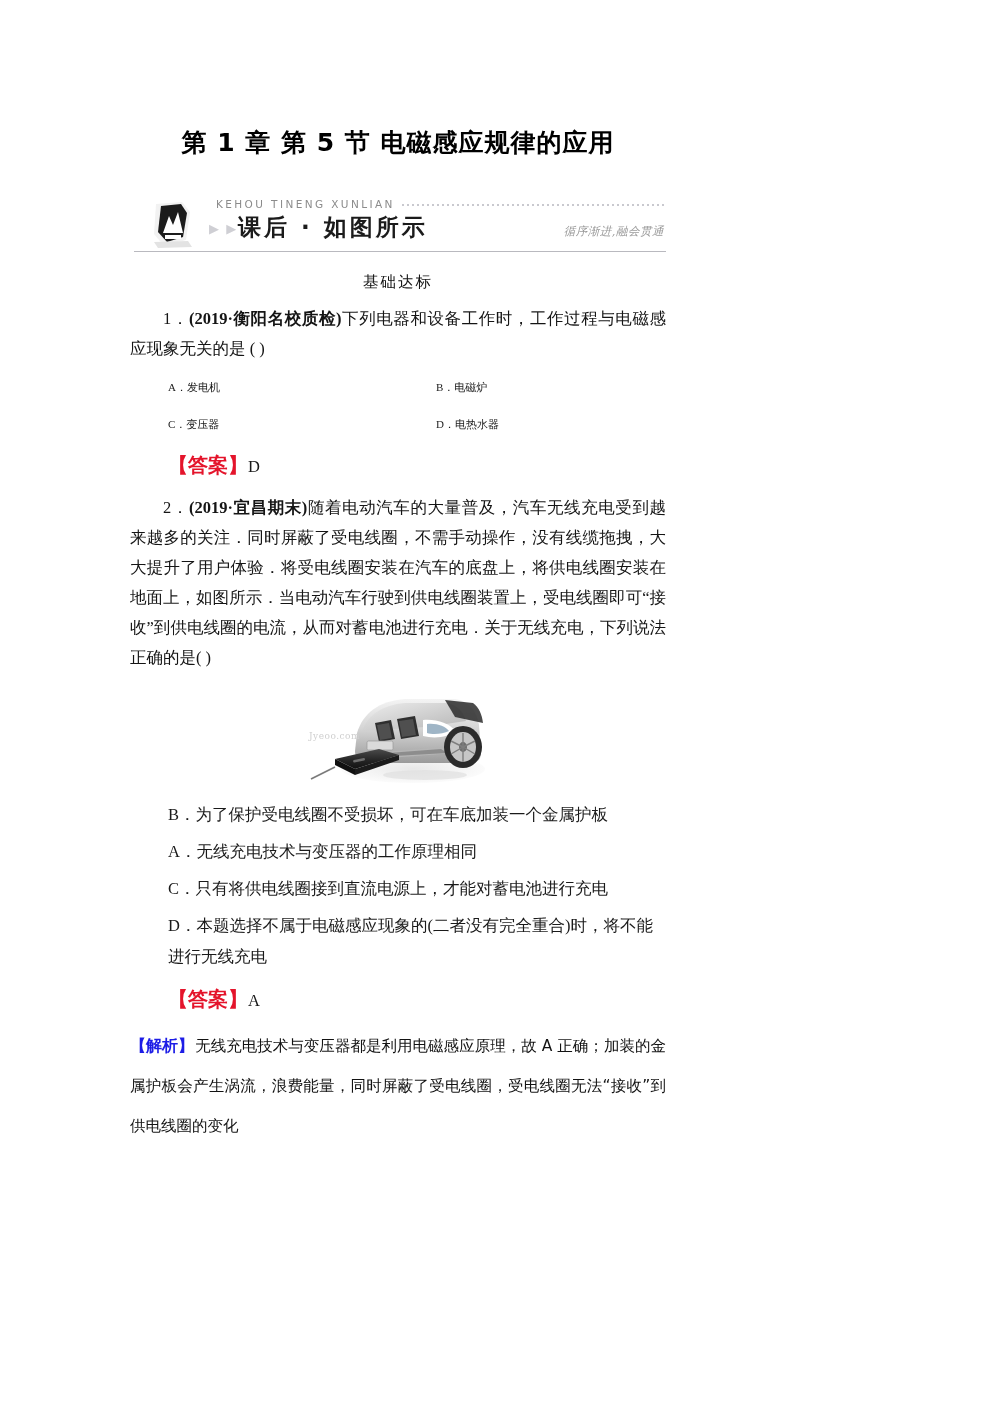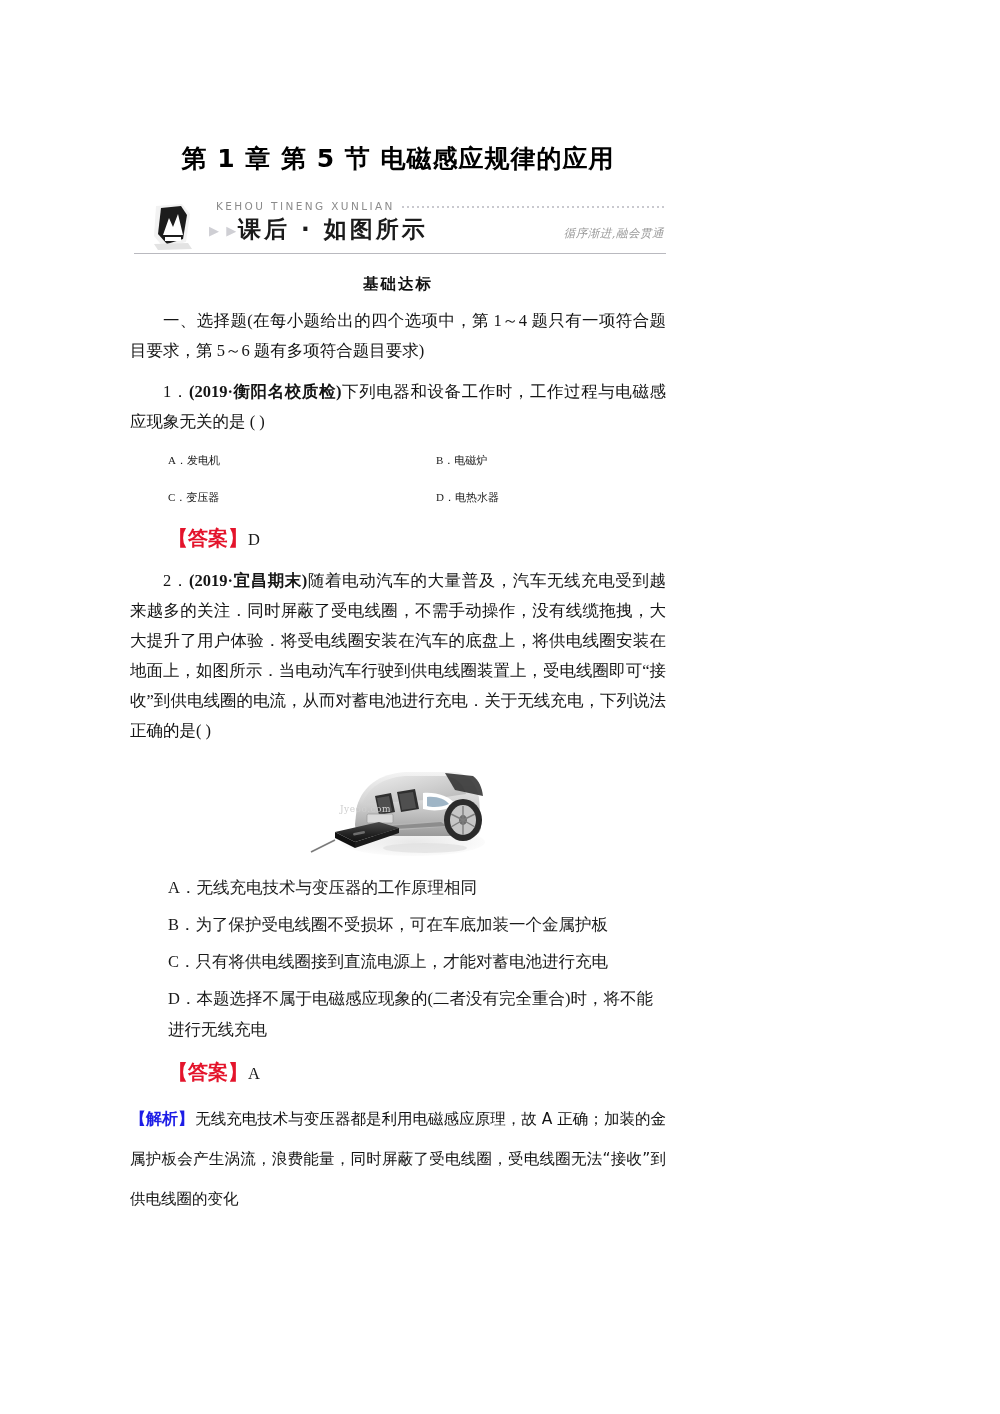--- a/index.html
+++ b/index.html
@@ -15,41 +15,41 @@
     color: #1a1a1a;
     position: relative;
     overflow: hidden;
   }
   .page {
     position: absolute;
     left: 0; top: 0;
     width: 796px;
     height: 1414px;
     box-sizing: border-box;
-    padding: 16px 130px;
+    padding: 0 130px;
   }
 
   
   .page-title {
     text-align: center;
     font-family: "DejaVu Sans", "Liberation Sans", sans-serif;
     font-weight: bold;
     font-size: 25px;
     letter-spacing: 1px;
     color: #000;
     margin: 0;
     padding-top: 128px;
     line-height: 1.2;
   }
 
   
   .banner {
     position: relative;
     height: 62px;
-    margin-top: 22px;
+    margin-top: 36px;
   }
   .banner-logo {
     position: absolute;
     left: 18px;
     top: 6px;
     width: 58px;
     height: 50px;
   }
   .banner-logo svg { display: block; }
 
@@ -104,21 +104,21 @@
     right: 0;
     top: 57px;
     height: 0;
     border-top: 1.5px solid #b9b9bf;
   }
 
   
   .section-heading {
     text-align: center;
     font-family: "DejaVu Sans", "Liberation Sans", sans-serif;
-    font-weight: bold;
+    font-weight: normal;
     font-size: 15.5px;
     letter-spacing: 2px;
     color: #111;
     margin: 16px 0 0 0;
   }
 
   
   .para {
     font-size: 16.5px;
     line-height: 30px;
@@ -193,21 +193,20 @@
   }
   .figure svg { display: block; }
   .watermark {
     position: absolute;
     left: 4px;
     top: 44px;
     font-family: "DejaVu Serif", "Liberation Serif", serif;
     font-size: 9px;
     color: #cfcfcf;
     letter-spacing: 0.5px;
-    margin-left: 31px;
   }
 </style>
 </head>
 <body>
 
 <div class="page">
 
   <h1 class="page-title">第 1 章  第 5 节  电磁感应规律的应用</h1>
 
   <div class="banner">
@@ -223,21 +222,20 @@
     <div class="banner-pinyin">KEHOU TINENG XUNLIAN</div>
     <div class="banner-dots"></div>
     <div class="banner-arrows">▶ ▶</div>
     <div class="banner-main">课后 · 如图所示</div>
     <div class="banner-motto">循序渐进,融会贯通</div>
     <div class="banner-rule"></div>
   </div>
 
   <div class="section-heading">基础达标</div>
 
-  <p class="para indent">一、选择题(在每小题给出的四个选项中，第 1～4 题只有一项符合题目要求，第 5～6 题有多项符合题目要求)</p>
 
   <div>
     <p class="para indent">
       <span>1．</span><span class="bold-src">(2019·衡阳名校质检)</span><span>下列电器和设备工作时，工作过程与电磁感应现象无关的是</span> <span>(     )</span>
     </p>
     <div class="option-row">
       <div class="opt">A．发电机</div>
       <div class="opt">B．电磁炉</div>
     </div>
     <div class="option-row">
@@ -318,22 +316,22 @@
 
           <path d="M30 80 C22 84 14 88 6 92" stroke="#7b7b7b" stroke-width="1.6" fill="none"></path>
 
           <ellipse cx="120" cy="88" rx="42" ry="5" fill="#e0e0e0" opacity="0.7"></ellipse>
         </svg>
         <div class="watermark">Jyeoo.com</div>
       </div>
     </div>
 
     <div class="option-list">
+      <div class="opt-single">B．为了保护受电线圈不受损坏，可在车底加装一个金属护板</div>
       <div class="opt-single">A．无线充电技术与变压器的工作原理相同</div>
-      <div class="opt-single">B．为了保护受电线圈不受损坏，可在车底加装一个金属护板</div>
       <div class="opt-single">C．只有将供电线圈接到直流电源上，才能对蓄电池进行充电</div>
       <div class="opt-single">D．本题选择不属于电磁感应现象的(二者没有完全重合)时，将不能进行无线充电</div>
     </div>
 
     <div class="answer-line">
       <span class="tag-answer">【答案】</span><span>A</span>
     </div>
     <p class="analysis-para">
       <span class="tag-analysis lead">【解析】</span><span>无线充电技术与变压器都是利用电磁感应原理，故 A 正确；加装的金属护板会产生涡流，浪费能量，同时屏蔽了受电线圈，受电线圈无法“接收”到供电线圈的变化</span>
     </p>

